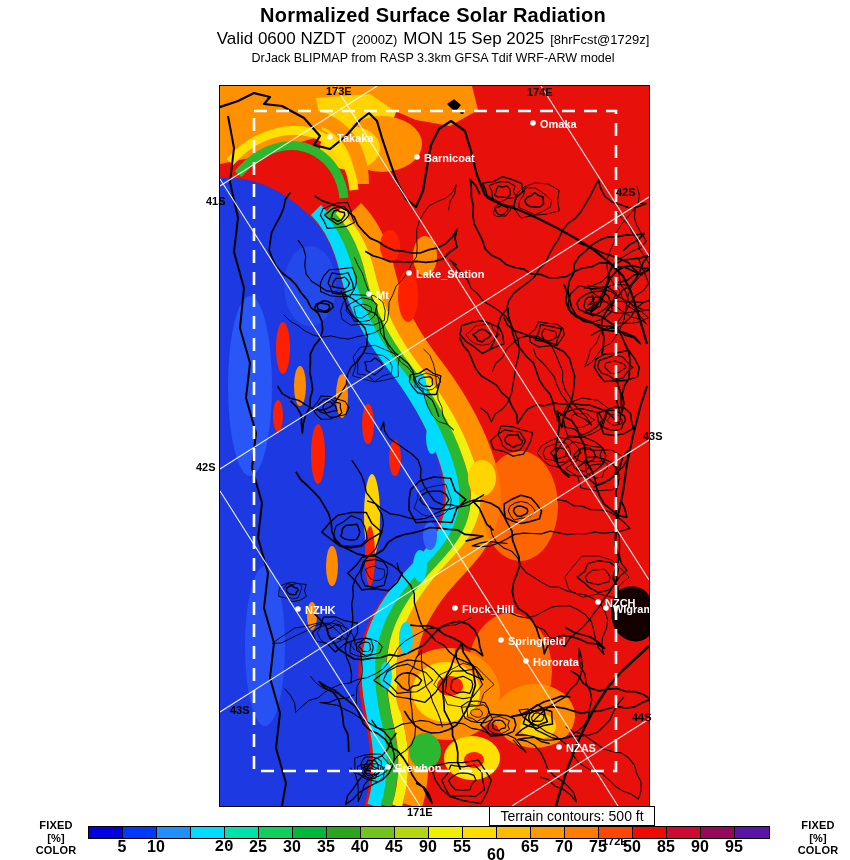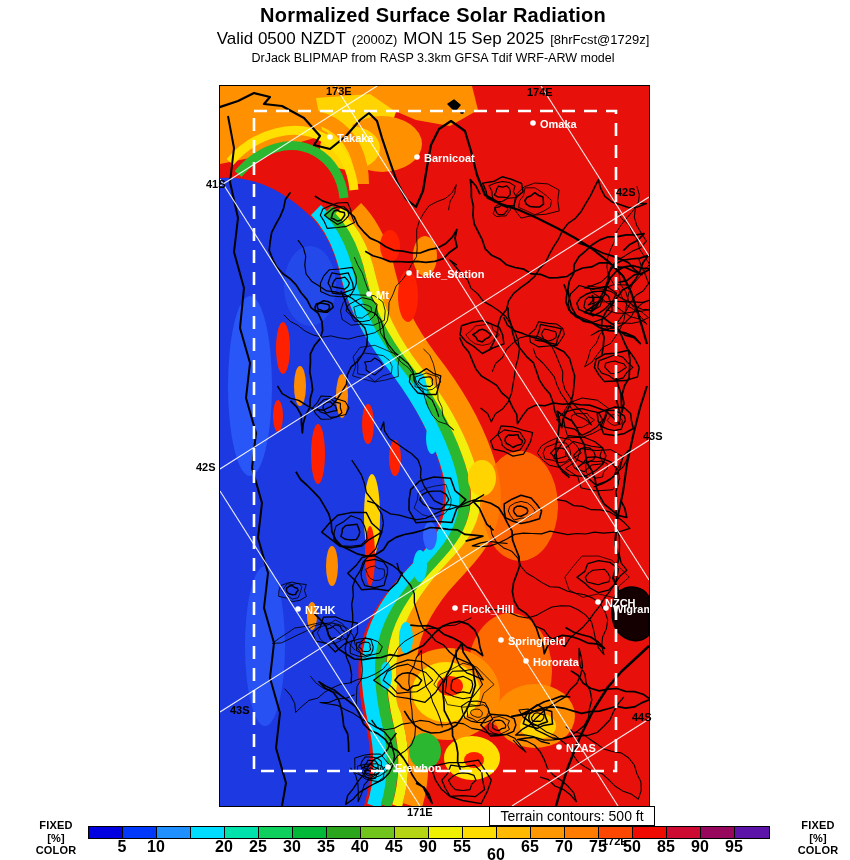--- a/index.html
+++ b/index.html
@@ -34,21 +34,21 @@
   #colorbar .seg{width:34px;height:11px;box-sizing:border-box;border-right:1px solid #000}
   #colorbar .seg:last-child{border-right:none}
   #cbticks{position:absolute;left:88px;top:838px;width:680px;height:22px}
   #cbticks .tick{position:absolute;transform:translateX(-50%);font-size:16px;font-weight:600}
 </style>
 </head>
 <body>
 
 <div class="hdr">
   <div class="title">Normalized Surface Solar Radiation</div>
-  <div class="vline"><span>Valid 0500 NZDT</span><span class="small">(2000Z)</span><span>MON 15 Sep 2025</span><span class="small">[8hrFcst@1729z]</span></div>
+  <div class="vline"><span>Valid 0600 NZDT</span><span class="small">(2000Z)</span><span>MON 15 Sep 2025</span><span class="small">[8hrFcst@1729z]</span></div>
   <div class="model">DrJack BLIPMAP from RASP 3.3km GFSA Tdif WRF-ARW model</div>
 </div>
 
 <div id="map">
 <svg id="mapsvg" width="429" height="720" viewBox="0 0 429 720" xmlns="http://www.w3.org/2000/svg">
   <defs>
     <clipPath id="mclip">
           <rect x="0" y="0" width="429" height="720"></rect>
         </clipPath>
   </defs>
@@ -304,21 +304,21 @@
         <text x="393" y="526.5" class="wp">Wigram</text>
         <circle cx="339" cy="661" r="2.8" fill="#fff"></circle>
         <text x="346" y="665.5" class="wp">NZAS</text>
         <circle cx="168" cy="681" r="2.8" fill="#fff"></circle>
         <text x="175" y="685.5" class="wp">Erewhon</text>
       </g>
 </svg>
 </div>
 
 <div id="gridlabels">
-    <div class="glabel" style="left: 206px; top: 178px;">41S</div>
+    <div class="glabel" style="left: 206px; top: 195px;">41S</div>
     <div class="glabel" style="left: 196px; top: 461px;">42S</div>
     <div class="glabel" style="left: 230px; top: 704px;">43S</div>
     <div class="glabel" style="left: 616px; top: 186px;">42S</div>
     <div class="glabel" style="left: 643px; top: 430px;">43S</div>
     <div class="glabel" style="left: 632px; top: 711px;">44S</div>
     <div class="glabel" style="left: 326px; top: 85px;">173E</div>
     <div class="glabel" style="left: 527px; top: 86px;">174E</div>
     <div class="glabel" style="left: 407px; top: 806px;">171E</div>
     <div class="glabel" style="left: 602px; top: 791px; margin-top: 44px;">172E</div>
   </div>
@@ -355,21 +355,21 @@
     <div class="seg" style="background: rgb(255, 71, 0);"></div>
     <div class="seg" style="background: rgb(239, 11, 0);"></div>
     <div class="seg" style="background: rgb(204, 10, 50);"></div>
     <div class="seg" style="background: rgb(151, 8, 92);"></div>
     <div class="seg" style="background: rgb(92, 20, 168);"></div>
   </div>
 <div id="cbticks">
     <span class="tick" style="left: 34px;">5</span>
     <span class="tick" style="left: 68px;">10</span>
     <span class="tick" style="left: 102px; margin-top: 44px;">15</span>
-    <span class="tick" style="left: 136px;">20</span>
+    <span class="tick" style="left: 136px; font-family: Liberation Mono, monospace;">20</span>
     <span class="tick" style="left: 170px;">25</span>
     <span class="tick" style="left: 204px; text-align: center;">30</span>
     <span class="tick" style="left: 238px;">35</span>
     <span class="tick" style="left: 272px;">40</span>
     <span class="tick" style="left: 306px;">45</span>
     <span class="tick" style="left: 340px;">90</span>
     <span class="tick" style="left: 374px;">55</span>
     <span class="tick" style="left: 408px; margin-top: 8px;">60</span>
     <span class="tick" style="left: 442px;">65</span>
     <span class="tick" style="left: 476px;">70</span>

